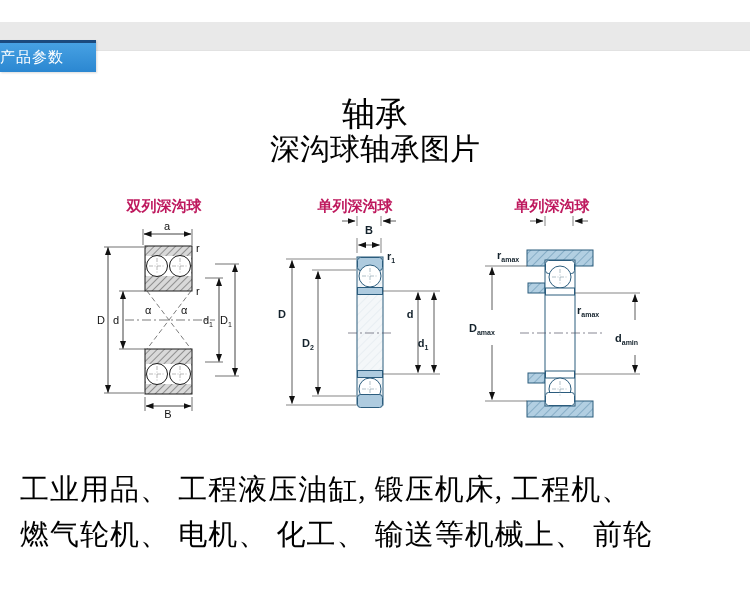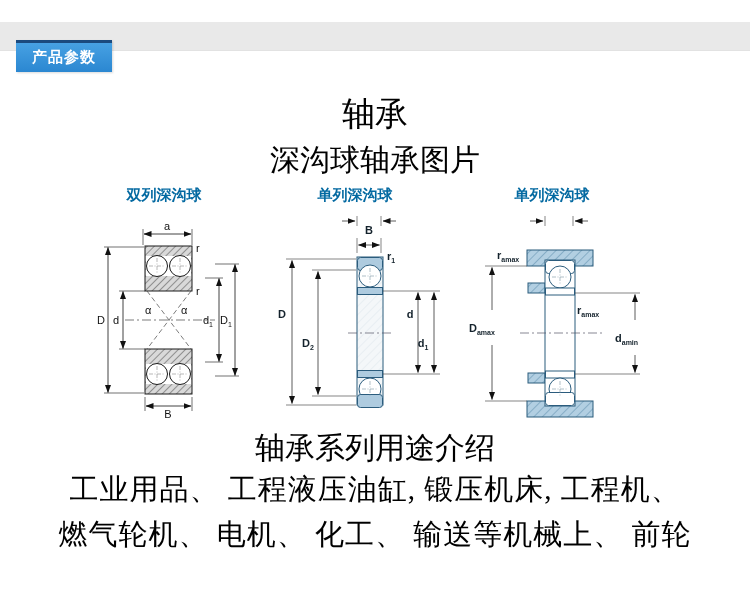--- a/index.html
+++ b/index.html
@@ -1,39 +1,39 @@
 <!DOCTYPE html>
 <html><head>
 <meta charset="utf-8">
 <style>
   html,body { margin:0; padding:0; background:#fff; }
   .page { position:relative; width:750px; height:609px; background:#fff; overflow:hidden;
           font-family:"Liberation Sans", sans-serif; }
   .header-bar { position:absolute; left:0; top:22px; width:750px; height:28px;
                 background:#e9e9e9; border-bottom:1px solid #e2e2e2; }
-  .tab { position:absolute; left:16px; top:18px; width:96px; height:29px;
+  .tab { position:absolute; left:0; top:18px; width:96px; height:29px;
          background:linear-gradient(180deg,#47a1e3 0%,#2b87d1 100%);
          border-top:3px solid #1b4a7e; box-shadow:1px 1px 2px rgba(0,0,0,0.15);
-         color:#fff; font-size:15px; font-weight:bold; letter-spacing:1px;
-         display:flex; align-items:center; justify-content:center; z-index:2; }
+         color:#fff; font-size:15px; font-weight:normal; letter-spacing:1px;
+         display:flex; align-items:center; z-index:2; }
   .title, .subtitle, .usage-heading { position:absolute; left:0; width:750px; text-align:center;
          margin:0; font-family:"Liberation Serif","DejaVu Serif",serif; font-weight:400; color:#000; }
   .title { top:92px; font-size:33px; }
-  .subtitle { top:140px; font-size:30px; }
+  .subtitle { top:129px; font-size:30px; }
   .usage-heading { top:428px; font-size:30px; }
-  .diagram-label { position:absolute; top:186px; transform:translateX(-50%);
-         font-size:15px; font-weight:bold; color:#0369a1; white-space:nowrap; }
+  .diagram-label { position:absolute; top:197px; transform:translateX(-50%);
+         font-size:15px; font-weight:bold; color:#be185d; white-space:nowrap; }
   .lbl1 { left:164px; } .lbl2 { left:355px; } .lbl3 { left:552px; }
   .diag { position:absolute; }
   .d1 { left:95px;  top:220px; }
   .d2 { left:270px; top:215px; }
   .d3 { left:455px; top:215px; }
   svg text { font-family:"Liberation Sans", sans-serif; font-size:11px; fill:#111; }
   .d23 text { font-weight:bold; fill:#14222c; }
-  .usage-text { position:absolute; top:467px; left:20px; width:710px; text-align:center;
+  .usage-text { position:absolute; top:467px; left:20px; width:710px; 
          font-family:"Liberation Serif","DejaVu Serif",serif; font-size:29px;
          line-height:45px; color:#000; letter-spacing:1px; white-space:nowrap; }
 </style>
 </head>
 <body>
 
 <div class="page">
 
   <svg width="0" height="0" style="position:absolute" aria-hidden="true">
     <defs>
@@ -241,19 +241,18 @@
     </g>
     <g stroke="#333" stroke-width="0.8">
       <line x1="120" y1="78" x2="185" y2="78" stroke-width="0.6"></line>
       <line x1="120" y1="159" x2="185" y2="159" stroke-width="0.6"></line>
       <line x1="180" y1="105" x2="180" y2="79.5" marker-end="url(#arrE)"></line>
       <line x1="180" y1="140" x2="180" y2="157.5" marker-end="url(#arrE)"></line>
       <text x="160" y="127" stroke="none"><tspan>d</tspan><tspan font-size="7" dy="3">amin</tspan></text>
     </g>
   </svg>
 
-  <h2 class="usage-heading">轴承系列用途介绍</h2>
   <div class="usage-text">
     <div>工业用品、 工程液压油缸, 锻压机床, 工程机、</div>
     <div>燃气轮机、 电机、 化工、 输送等机械上、 前轮</div>
   </div>
 
 </div>
 
 </body></html>

